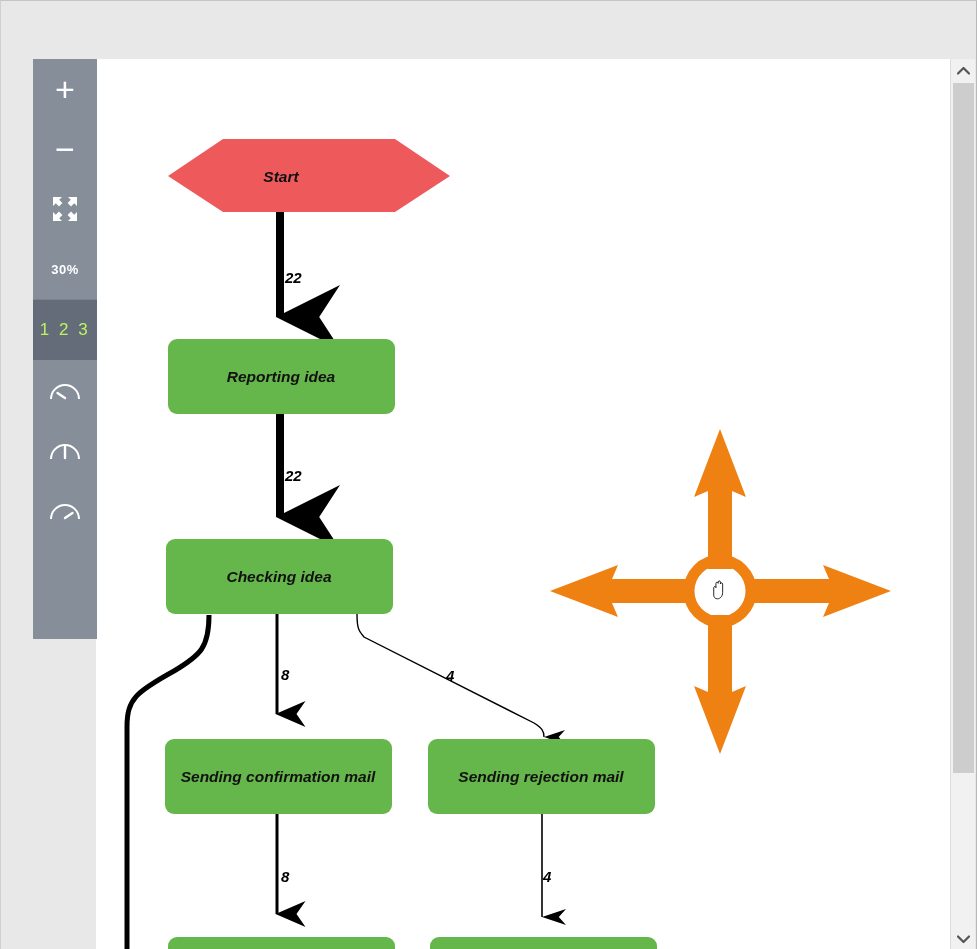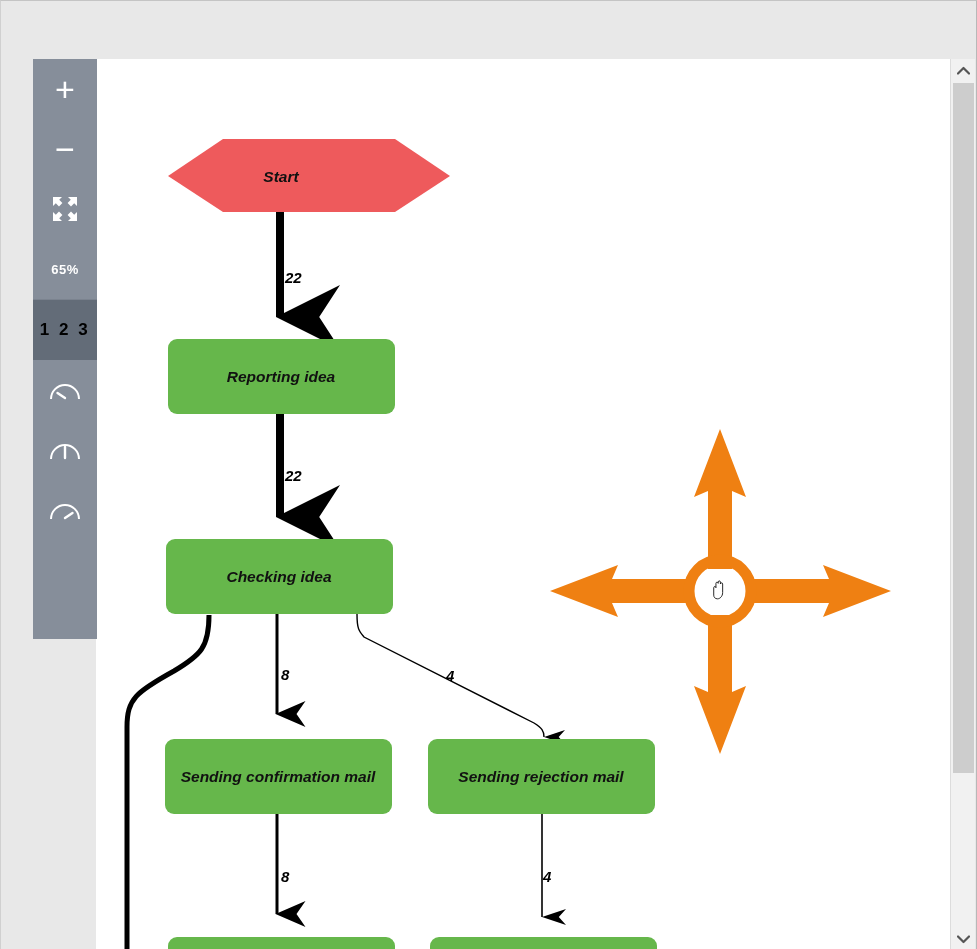--- a/index.html
+++ b/index.html
@@ -90,23 +90,23 @@
 
   .tool-zoomlabel {
     font-size: 13px;
     font-weight: bold;
     letter-spacing: 0.5px;
     color: #fff;
   }
 
   .tool-123 {
     font-size: 17px;
-    font-weight: bold;
+    font-weight: normal;
     letter-spacing: 2.5px;
-    color: #000000;
+    color: #bef264;
   }
 
   
   #vscroll {
     position: absolute;
     right: 1px;
     top: 58px;
     width: 25px;
     height: 891px;
     background: #f1f1f1;
@@ -281,21 +281,21 @@
         <g fill="#ffffff">
           <path d="M1,1 L10,1 L7.2,3.8 L10.4,7 L7,10.4 L3.8,7.2 L1,10 Z"></path>
           <path d="M25,1 L16,1 L18.8,3.8 L15.6,7 L19,10.4 L22.2,7.2 L25,10 Z"></path>
           <path d="M1,25 L10,25 L7.2,22.2 L10.4,19 L7,15.6 L3.8,18.8 L1,16 Z"></path>
           <path d="M25,25 L16,25 L18.8,22.2 L15.6,19 L19,15.6 L22.2,18.8 L25,16 Z"></path>
         </g>
       </svg>
     </div>
 
     <div class="tool-btn">
-      <span class="tool-zoomlabel">65%</span>
+      <span class="tool-zoomlabel">30%</span>
     </div>
 
     <div class="tool-sep"></div>
 
     <div class="tool-btn active">
       <span class="tool-123">1 2 3</span>
     </div>
 
     <div class="tool-btn">
       <svg width="32" height="22" viewBox="0 0 32 22">

